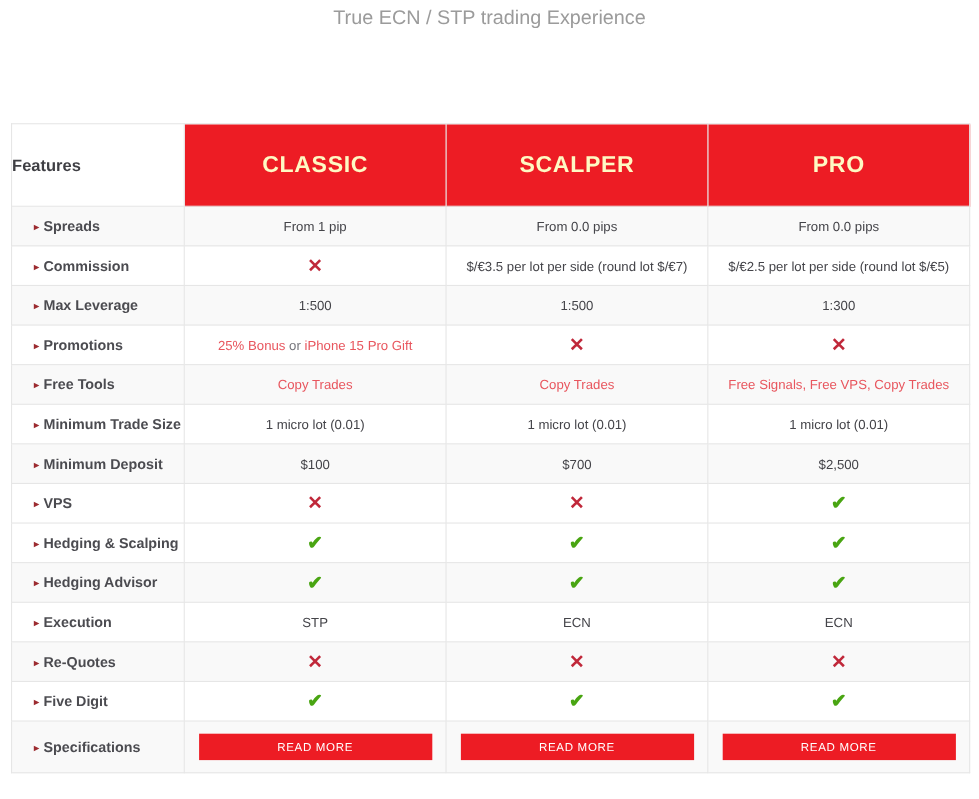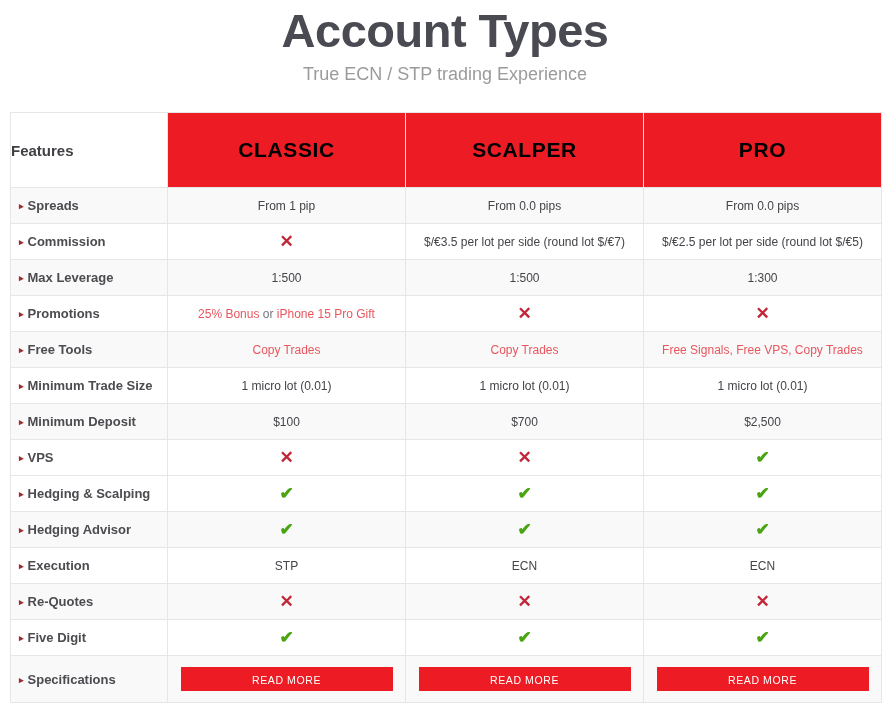--- a/index.html
+++ b/index.html
@@ -70,42 +70,42 @@
     background: #ffffff;
     text-align: left;
     height: 74px;
     padding-left: 6px;
     font-size: 15px;
     font-weight: bold;
     color: #3f3f44;
   }
   .th-plan {
     background: #ed1c24;
-    color: #000000;
+    color: #fef9c3;
     height: 74px;
     text-align: center;
     font-size: 21px;
     font-weight: bold;
     letter-spacing: 0.6px;
     border-left-color: #ffffff;
     border-right-color: #ffffff;
     border-top-color: #ed1c24;
     border-bottom-color: #ed1c24;
   }
 
   
   tr.row td {
     height: 35px;
   }
   tr.row.alt td {
     background: #f9f9f9;
   }
   tr.row td.feature {
     text-align: left;
-    padding-left: 8px;
+    padding-left: 20px;
     font-size: 13px;
     font-weight: bold;
     color: #4b4b50;
     white-space: nowrap;
   }
   tr.row td.val {
     text-align: center;
     font-size: 12px;
     color: #444449;
   }
@@ -152,21 +152,20 @@
     font-family: "Liberation Sans", sans-serif;
     cursor: pointer;
   }
 </style>
 </head>
 <body>
 
 <div class="page">
 
   <div class="page-header">
-    <h1 class="page-title">Account Types</h1>
     <p class="page-subtitle">True ECN / STP trading Experience</p>
   </div>
 
   <div class="table-wrap">
     <table class="compare">
       <colgroup>
         <col class="c-feature">
         <col class="c-plan">
         <col class="c-plan">
         <col class="c-plan">

